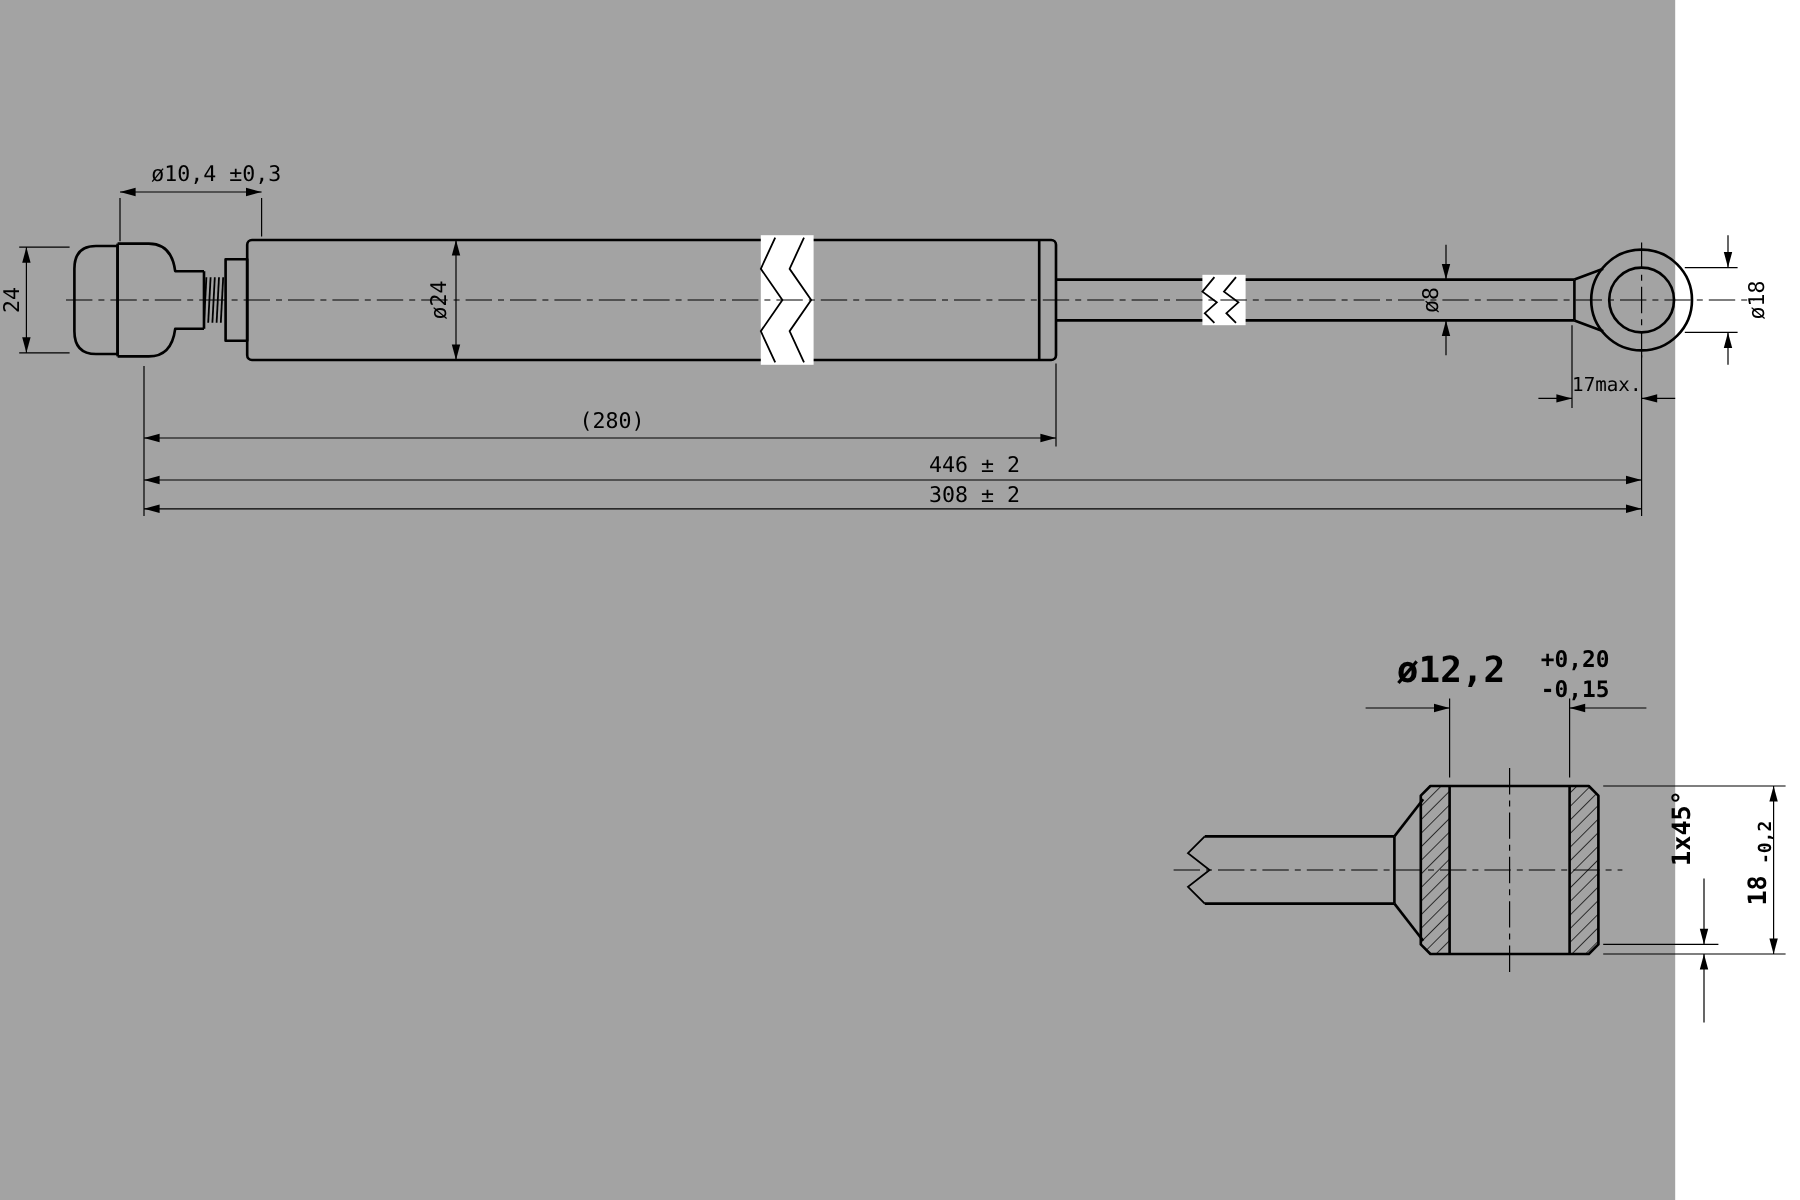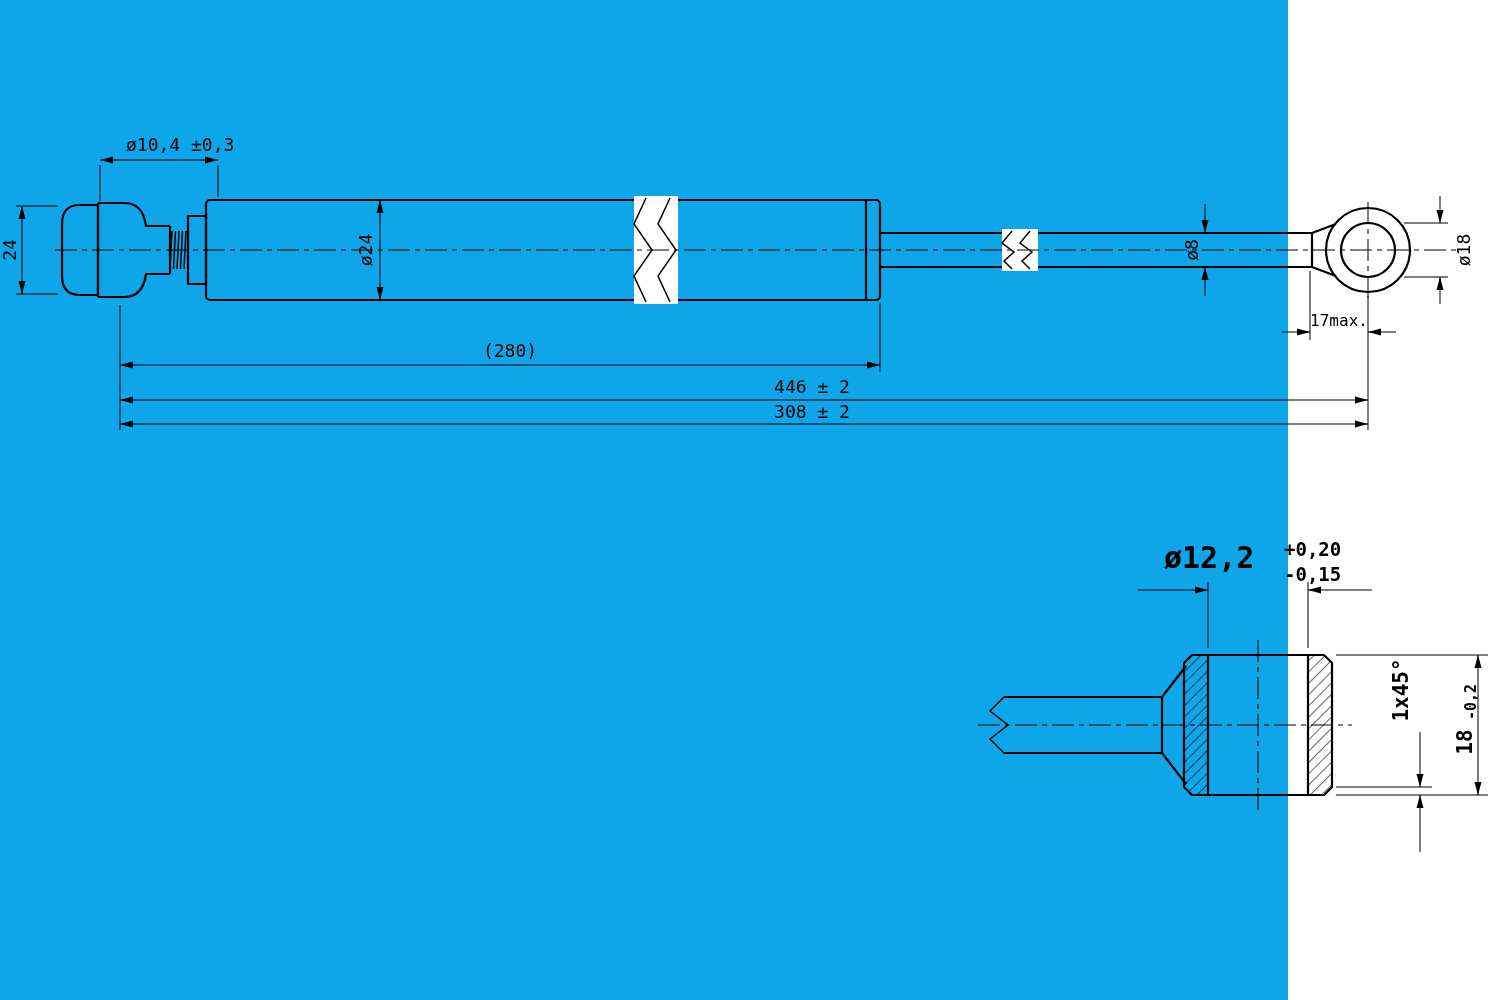--- a/index.html
+++ b/index.html
@@ -1,16 +1,16 @@
 <!DOCTYPE html>
 <html><head>
 <meta charset="utf-8">
 <style>
   html,body{margin:0;padding:0;background:#ffffff;}
-  .page{width:1288px;height:1000px;background:#0ea5e9;position:relative;}
+  .page{width:1396px;height:1000px;background:#a3a3a3;position:relative;}
   svg{display:block;}
   .obj{stroke:#000;stroke-width:2.2;fill:none;stroke-linejoin:round;}
   .obj-thin{stroke:#000;stroke-width:1.5;fill:none;}
   .thin{stroke:#000;stroke-width:1;fill:none;}
   .cl{stroke:#000;stroke-width:1;fill:none;stroke-dasharray:22 5 5 5;}
   .mask{fill:#ffffff;stroke:none;}
   .arr{fill:#000;stroke:none;}
   text{font-family:"DejaVu Sans Mono","Liberation Mono",monospace;fill:#000;}
   .t{font-size:18px;}
   .t-sm{font-size:16px;}

